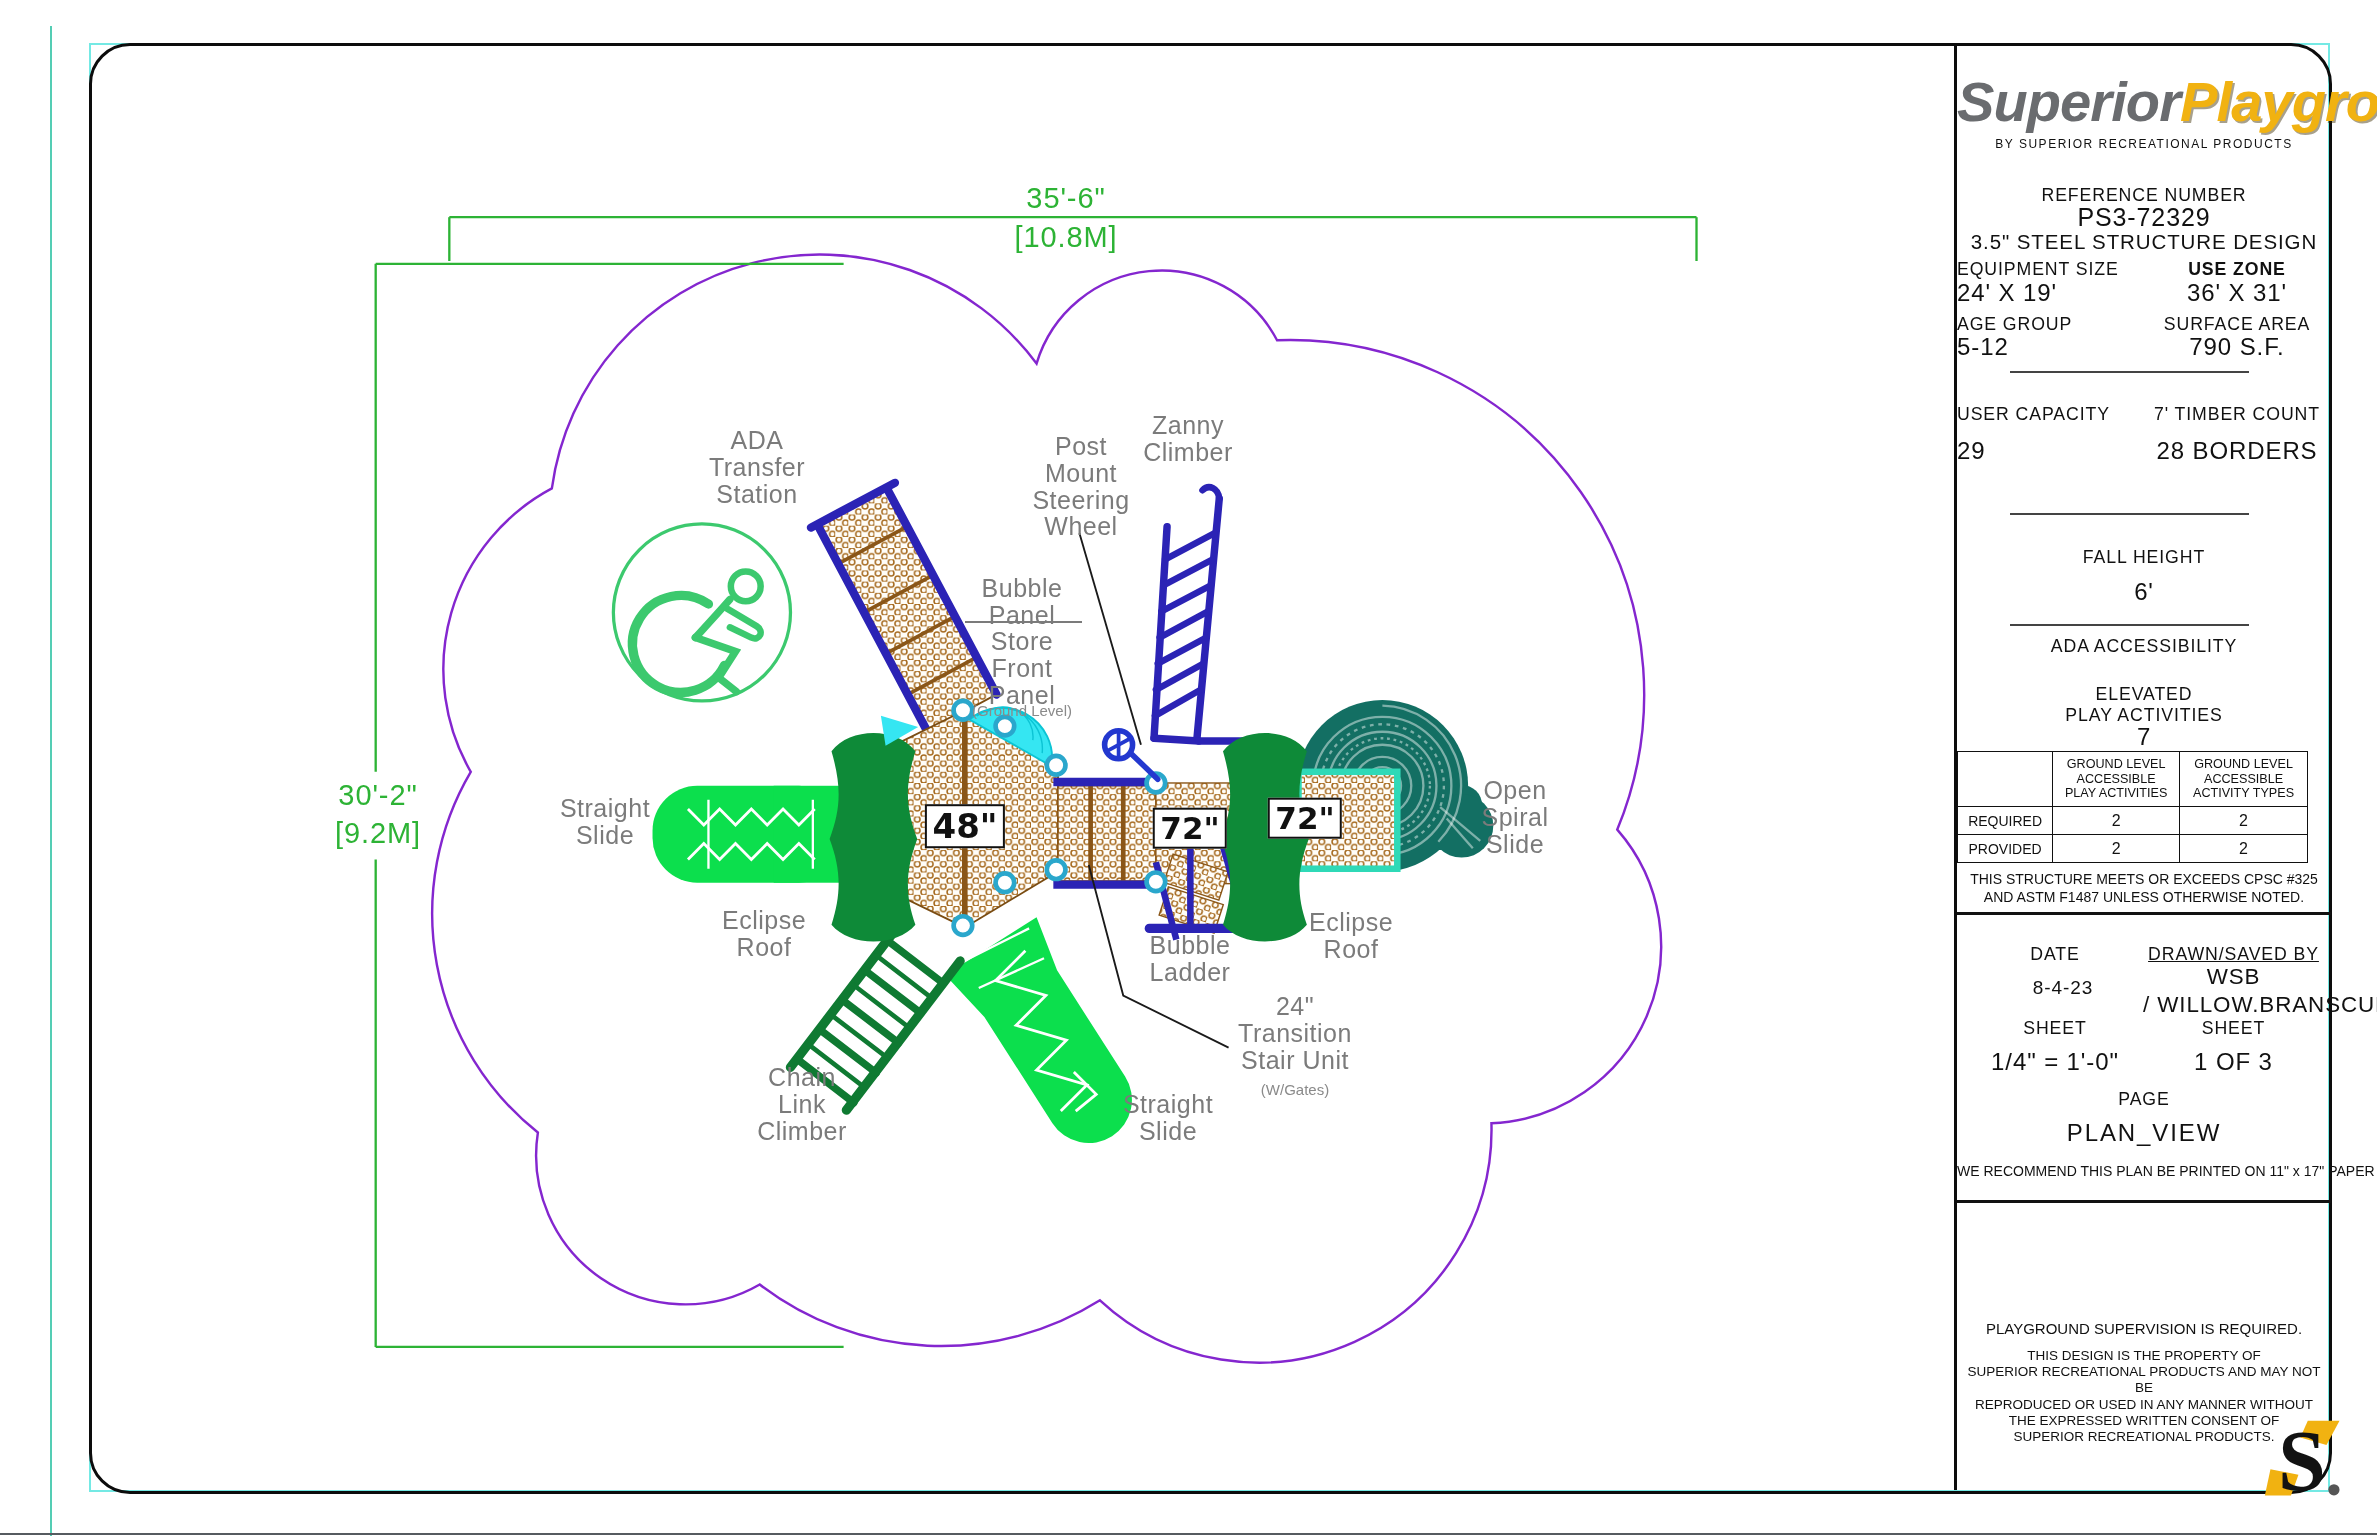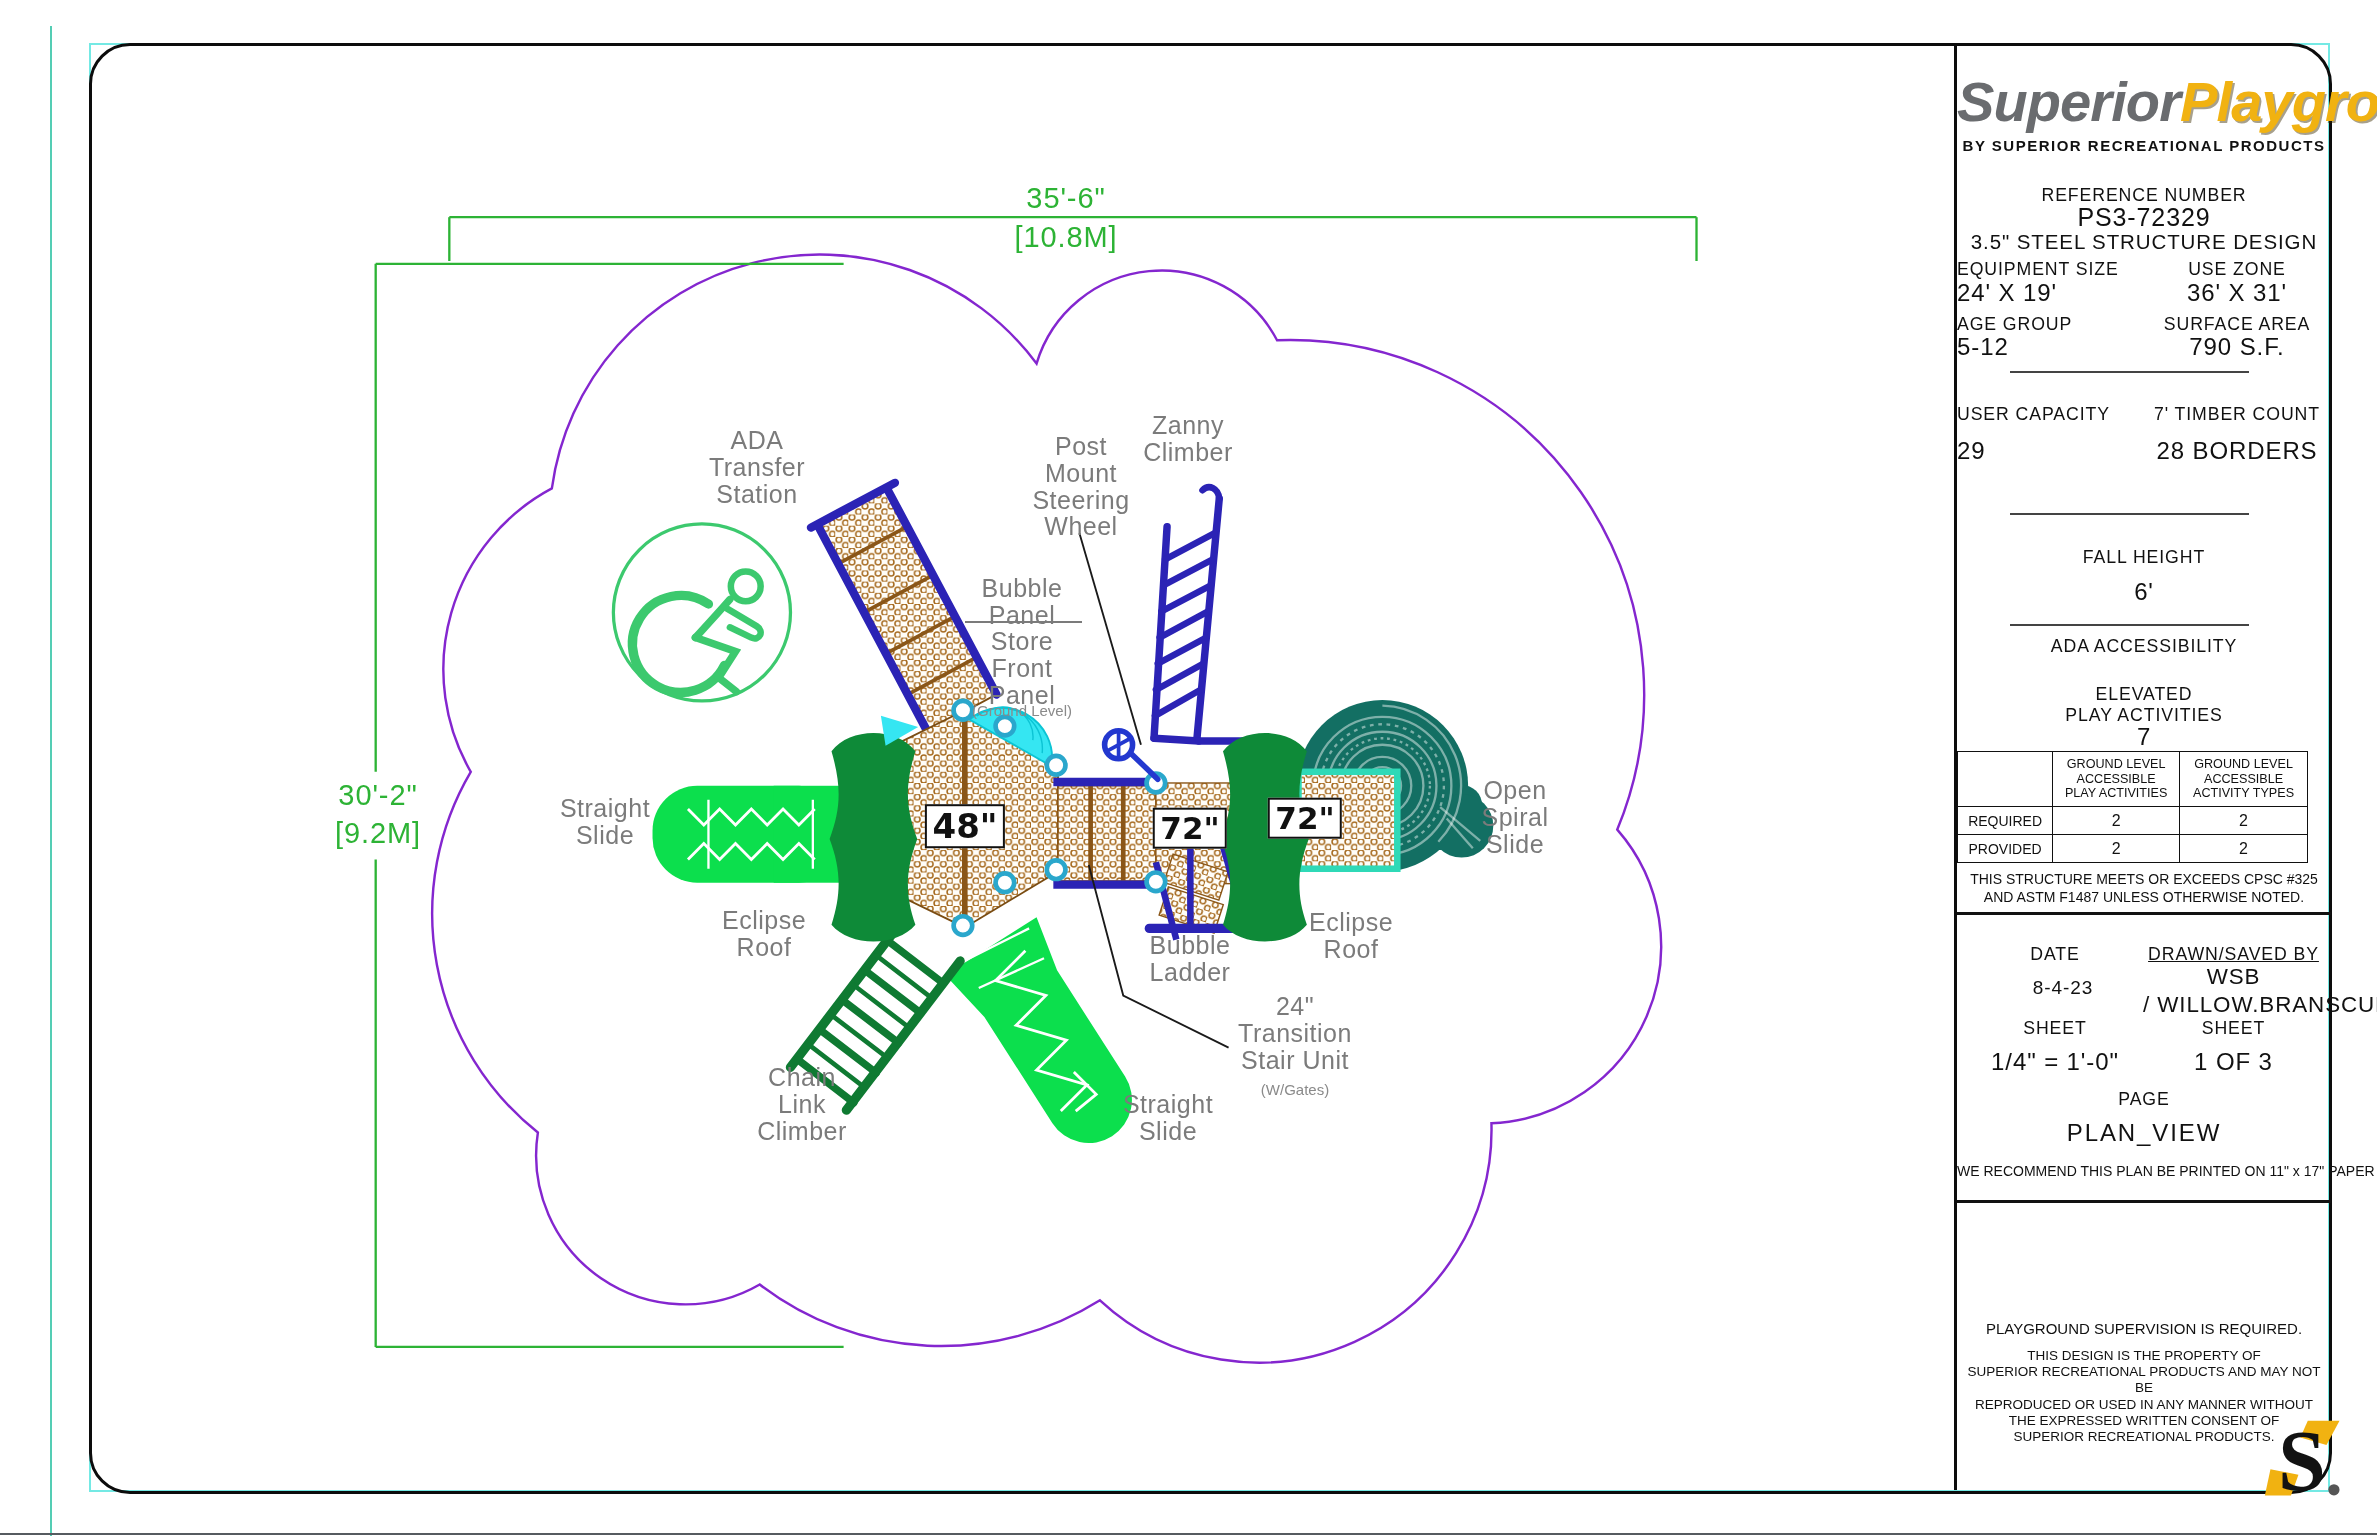--- a/index.html
+++ b/index.html
@@ -32,21 +32,21 @@
   .center{text-align:center;width:100%;}
   .lab{font-size:17.7px;letter-spacing:0.9px;}
   .val{font-size:24px;letter-spacing:0.9px;}
   .colL{left:0;width:188px;text-align:left;}
   .colR{left:186px;width:188px;text-align:center;}
   .hr-short{position:absolute;left:53px;width:239px;height:1.9px;background:#444;}
   .hr-full{position:absolute;left:0;width:374px;height:2.8px;background:#111;}
   .logo-line{font-style:italic;font-weight:700;font-size:56px;letter-spacing:-0.9px;white-space:nowrap;}
   .logo-sup{color:#6a6c6f;}
   .logo-play{color:#f1b211;text-shadow:1.9px 1.9px 0 rgba(60,45,0,.45);}
-  .tagline{font-size:15px;font-weight:700;letter-spacing:1.5px;color:#111;}
+  .tagline{font-size:12px;font-weight:400;letter-spacing:1.5px;color:#111;}
   .ada-table{position:absolute;left:0;top:706px;width:351px;border:1.9px solid #111;border-collapse:collapse;}
   .ada-table td{border:1.9px solid #111;text-align:center;vertical-align:middle;}
   .ada-table .hd{font-size:12.6px;line-height:1.15;white-space:pre-line;height:52px;}
   .ada-table .rowlab{font-size:14px;height:25px;}
   .ada-table .cell{font-size:16px;}
   .note{font-size:14px;line-height:1.25;}
   .small-note{font-size:14px;white-space:nowrap;}
   .disc{font-size:13.5px;line-height:1.2;}
 </style>
 </head>
@@ -306,21 +306,21 @@
     <div class="abs center logo-line" style="top:24px;">
       <span class="logo-sup">Superior</span><span class="logo-play">Playgrounds</span>
     </div>
     <div class="abs center tagline" style="top:92px;">BY SUPERIOR RECREATIONAL PRODUCTS</div>
 
     <div class="abs center lab" style="top:140px;">REFERENCE NUMBER</div>
     <div class="abs center val" style="top:158px;font-size:25px;">PS3-72329</div>
     <div class="abs center" style="top:185px;font-size:20.5px;letter-spacing:0.9px;">3.5"   STEEL STRUCTURE DESIGN</div>
 
     <div class="abs colL lab" style="top:214px;">EQUIPMENT SIZE</div>
-    <div class="abs colR lab" style="top:214px;">USE ZONE</div>
+    <div class="abs colR lab" style="top:214px;font-weight:bold;">USE ZONE</div>
     <div class="abs colL val" style="top:234px;">24' X 19'</div>
     <div class="abs colR val" style="top:234px;">36' X 31'</div>
 
     <div class="abs colL lab" style="top:269px;">AGE GROUP</div>
     <div class="abs colR lab" style="top:269px;">SURFACE AREA</div>
     <div class="abs colL val" style="top:288px;">5-12</div>
     <div class="abs colR val" style="top:288px;">790 S.F.</div>
 
     <div class="hr-short" style="top:326px;"></div>
 

